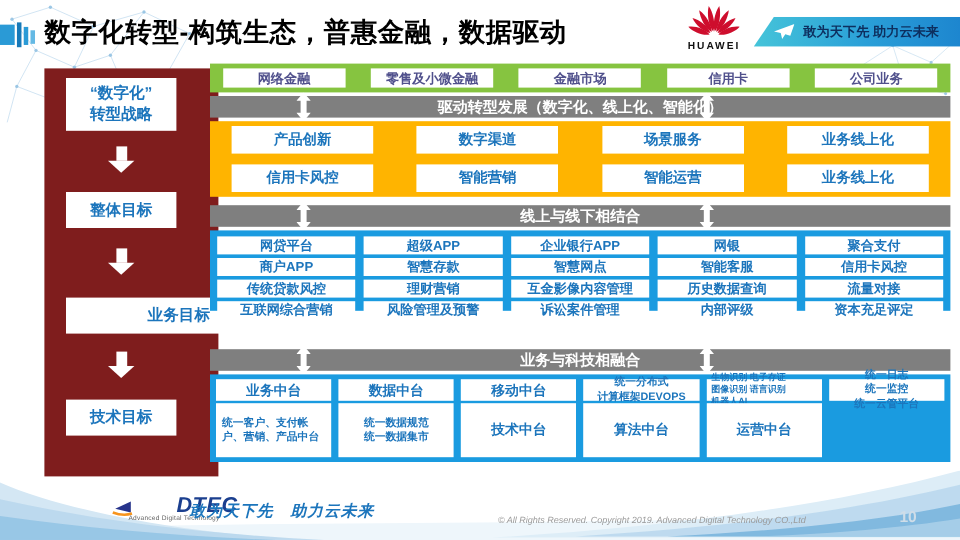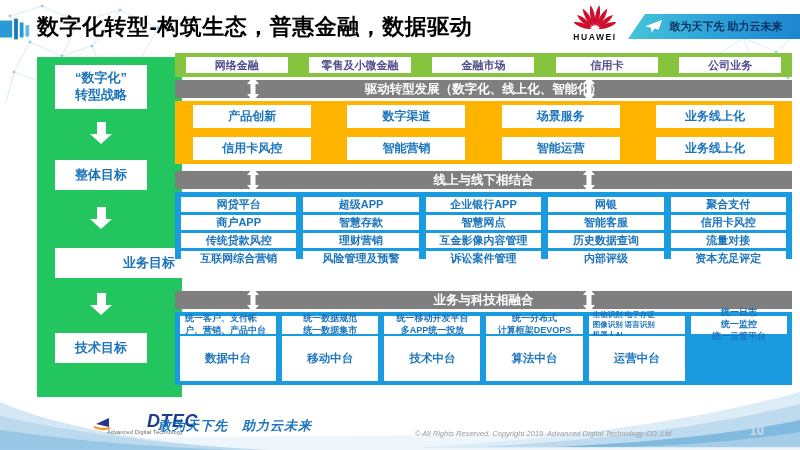--- a/index.html
+++ b/index.html
@@ -15,21 +15,21 @@
   .huawei { position:absolute; left:563px; top:4px; width:64px; text-align:center; z-index:2; }
   .huawei-text { font-size:8.5px; font-weight:bold; letter-spacing:1.6px; color:#111; margin-top:-2px; }
 
   .banner { position:absolute; left:628px; top:14px; width:172px; height:25px; z-index:1;
             background:linear-gradient(90deg,#45c4d9 0%,#2a9fd8 55%,#1d86cf 100%);
             clip-path:polygon(17px 0,100% 0,100% 100%,0 100%);
             display:flex; align-items:center; justify-content:center; gap:7px; }
   .banner-text { font-size:11px; font-weight:bold; color:#0d2f5f; white-space:nowrap; }
 
   
-  .sidebar { position:absolute; left:37px; top:57px; width:145px; height:340px; background:#22c55e; z-index:2; }
+  .sidebar { position:absolute; left:37px; top:57px; width:145px; height:340px; background:#7f1d1d; z-index:2; }
   .sbox { position:absolute; left:18px; width:92px; background:#fff; color:#1C75BC; font-weight:bold;
           font-size:13px; display:flex; align-items:center; justify-content:center; text-align:center; line-height:1.3; }
   .pre { white-space:pre-line; }
   .sb1 { top:8px;  height:44px; }
   .sb2 { top:103px; height:30px; }
   .sb3 { top:191px; height:30px;padding-left:48px; }
   .sb4 { top:276px; height:30px; }
   .dnarrow { position:absolute; left:53px; width:22px; }
   .da1 { top:65px; } .da2 { top:150px; } .da3 { top:236px; }
   .dnarrow .stem { width:9px; height:12px; background:#fff; margin:0 auto; }
@@ -251,27 +251,26 @@
     <svg class="ud ud-l" width="12" height="24" viewBox="0 0 12 24">
         <path d="M6,0 L12,7 H8.5 V17 H12 L6,24 L0,17 H3.5 V7 H0 Z" fill="#fff"></path>
       </svg>
     <span>业务与科技相融合</span>
     <svg class="ud ud-r" width="12" height="24" viewBox="0 0 12 24">
         <path d="M6,0 L12,7 H8.5 V17 H12 L6,24 L0,17 H3.5 V7 H0 Z" fill="#fff"></path>
       </svg>
   </div>
 
   <div class="blue2">
+    <div class="phead">业务中台</div>
     <div class="pbody pre left">统一客户、支付帐户、营销、产品中台</div>
     <div class="phead">数据中台</div>
     <div class="pbody pre">统一数据规范
 统一数据集市</div>
     <div class="phead">移动中台</div>
-    <div class="pbody pre">统一移动开发平台
-多APP统一投放</div>
     <div class="phead">技术中台</div>
     <div class="pbody pre">统一分布式
 计算框架DEVOPS</div>
     <div class="phead">算法中台</div>
     <div class="pbody pre tiny">生物识别 电子存证
 图像识别 语言识别
 机器人AI</div>
     <div class="phead">运营中台</div>
     <div class="pbody pre">统一日志
 统一监控

